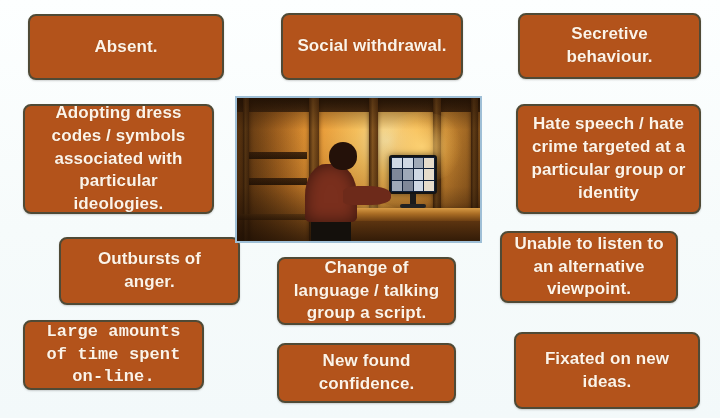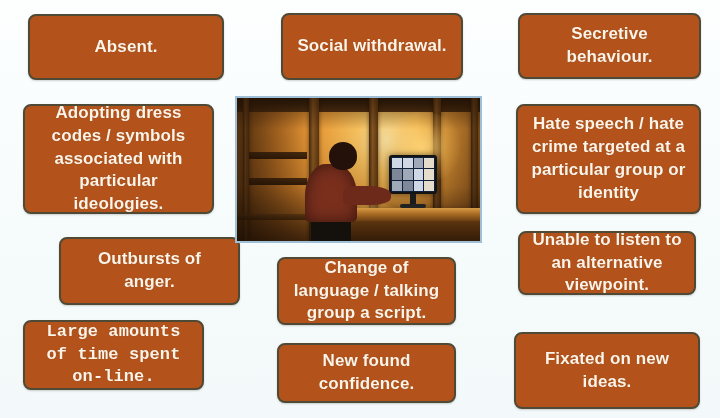--- a/index.html
+++ b/index.html
@@ -188,21 +188,21 @@
   </div>
 
   <div class="node" style="left:23px; top:237px; width:181px; height:68px;margin-left:36px;">
     <span class="label">Outbursts of anger.</span>
   </div>
 
   <div class="node" style="left:277px; top:257px; width:179px; height:68px;">
     <span class="label">Change of language / talking group a script.</span>
   </div>
 
-  <div class="node" style="left:518px; top:231px; width:178px; height:64px;">
+  <div class="node" style="left:500px; top:231px; width:178px; height:72px;">
     <span class="label">Unable to listen to an alternative viewpoint.</span>
   </div>
 
   <div class="node" style="left:23px; top:320px; width:181px; height:70px;font-family:Liberation Mono, monospace;">
     <span class="label">Large amounts of time spent on-line.</span>
   </div>
 
   <div class="node" style="left:277px; top:343px; width:179px; height:60px;">
     <span class="label">New found confidence.</span>
   </div>

